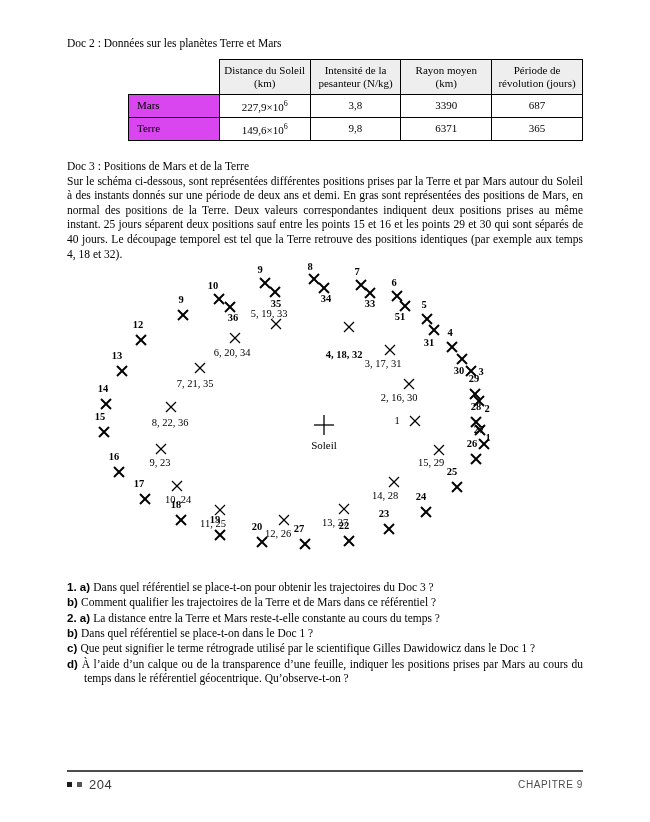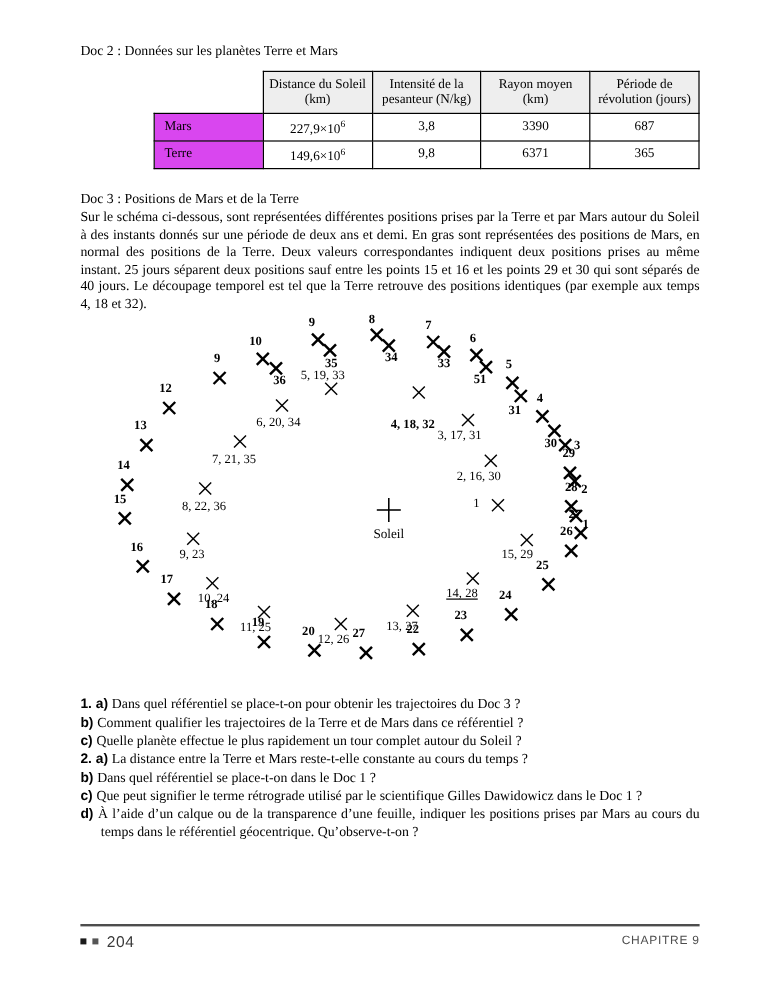--- a/index.html
+++ b/index.html
@@ -576,34 +576,33 @@
             <line x1="11.5" y1="1.5" x2="1.5" y2="11.5" stroke="#000" stroke-width="1.15" stroke-linecap="butt"></line>
           </svg>
         </div>
         <div class="mk-label earth" style="left: 268px; top: 256px;">13, 27</div>
         <div class="marker" style="left: 327px; top: 215px;">
           <svg width="13" height="13" viewBox="0 0 13 13">
             <line x1="1.5" y1="1.5" x2="11.5" y2="11.5" stroke="#000" stroke-width="1.15" stroke-linecap="butt"></line>
             <line x1="11.5" y1="1.5" x2="1.5" y2="11.5" stroke="#000" stroke-width="1.15" stroke-linecap="butt"></line>
           </svg>
         </div>
-        <div class="mk-label earth" style="left: 318px; top: 229px; text-decoration: underline;">14, 28</div>
+        <div class="mk-label earth" style="left: 318px; top: 229px;">14, 28</div>
         <div class="marker" style="left: 372px; top: 183px;">
           <svg width="13" height="13" viewBox="0 0 13 13">
             <line x1="1.5" y1="1.5" x2="11.5" y2="11.5" stroke="#000" stroke-width="1.15" stroke-linecap="butt"></line>
             <line x1="11.5" y1="1.5" x2="1.5" y2="11.5" stroke="#000" stroke-width="1.15" stroke-linecap="butt"></line>
           </svg>
         </div>
         <div class="mk-label earth" style="left: 364px; top: 196px;">15, 29</div>
       </div>
 
     <div class="questions" id="questions">
         <p class="q"><span class="q-num">1. </span><span class="q-letter">a) </span><span>Dans quel référentiel se place-t-on pour obtenir les trajectoires du Doc 3 ?</span></p>
         <p class="q"><span class="q-letter">b) </span><span>Comment qualifier les trajectoires de la Terre et de Mars dans ce référentiel ?</span></p>
-        <p class="q"><span class="q-letter">c) </span><span>Quelle planète effectue le plus rapidement un tour complet autour du Soleil ?</span></p>
         <p class="q"><span class="q-num">2. </span><span class="q-letter">a) </span><span>La distance entre la Terre et Mars reste-t-elle constante au cours du temps ?</span></p>
         <p class="q"><span class="q-letter">b) </span><span>Dans quel référentiel se place-t-on dans le Doc 1 ?</span></p>
         <p class="q"><span class="q-letter">c) </span><span>Que peut signifier le terme rétrograde utilisé par le scientifique Gilles Dawidowicz dans le Doc 1 ?</span></p>
         <p class="q"><span class="q-letter">d) </span><span>À l’aide d’un calque ou de la transparence d’une feuille, indiquer les positions prises par Mars au cours du temps dans le référentiel géocentrique. Qu’observe-t-on ?</span></p>
       </div>
 
   </div>
 
   <div class="footer">
     <div class="footer-rule"></div>

